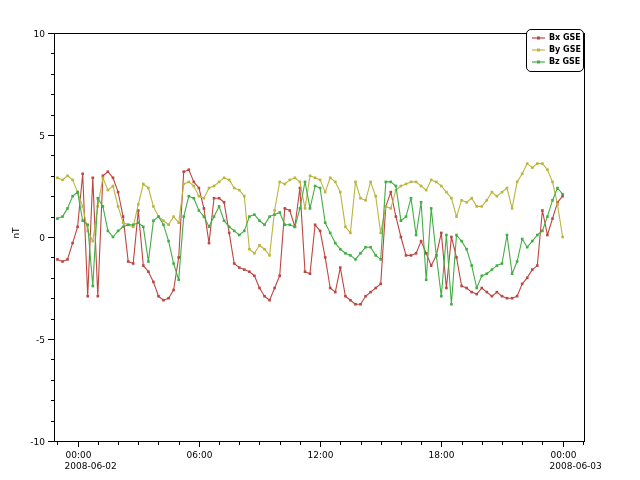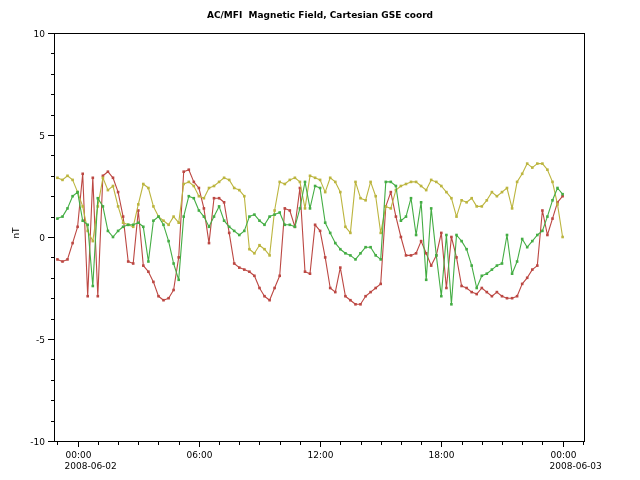--- a/index.html
+++ b/index.html
@@ -23,21 +23,20 @@
     padding:2px 4px 3px 4px;box-sizing:border-box;
   }
   .legend-item{display:flex;align-items:center;height:12px;}
   .legend-item svg{flex:0 0 auto;margin-right:3px;}
   .legend-item .legend-label{font-size:8px;font-weight:bold;color:#000;white-space:pre;line-height:12px;}
 </style>
 </head>
 <body>
 
 <div class="chart-frame">
-  <div class="chart-title">AC/MFI  Magnetic Field, Cartesian GSE coord</div>
 
   <svg class="plot" id="plot-svg" width="640" height="480">
       <rect x="54.5" y="33.5" width="530" height="408" fill="none" stroke="#000" stroke-width="1" shape-rendering="crispEdges"></rect>
       <line x1="48" y1="441.5" x2="54" y2="441.5" stroke="#000" shape-rendering="crispEdges"></line>
       <text x="45" y="444.5" text-anchor="end" class="tick">-10</text>
       <line x1="48" y1="339.5" x2="54" y2="339.5" stroke="#000" shape-rendering="crispEdges"></line>
       <text x="45" y="342.5" text-anchor="end" class="tick">-5</text>
       <line x1="48" y1="237.5" x2="54" y2="237.5" stroke="#000" shape-rendering="crispEdges"></line>
       <text x="45" y="240.5" text-anchor="end" class="tick">0</text>
       <line x1="48" y1="135.5" x2="54" y2="135.5" stroke="#000" shape-rendering="crispEdges"></line>
@@ -397,13 +396,36 @@
       <rect x="536.0" y="233.7" width="2.6" height="2.6" fill="#44ad44"></rect>
       <rect x="541.1" y="229.6" width="2.6" height="2.6" fill="#44ad44"></rect>
       <rect x="546.1" y="215.3" width="2.6" height="2.6" fill="#44ad44"></rect>
       <rect x="551.2" y="199.0" width="2.6" height="2.6" fill="#44ad44"></rect>
       <rect x="556.2" y="186.7" width="2.6" height="2.6" fill="#44ad44"></rect>
       <rect x="561.3" y="192.9" width="2.6" height="2.6" fill="#44ad44"></rect>
     </svg>
 
   <div class="y-axis-label">nT</div>
 
+  <div class="legend">
+    <div class="legend-item">
+      <svg width="15" height="8">
+        <line x1="1" y1="4" x2="14" y2="4" stroke-width="1.2" stroke="#bc4742"></line>
+        <rect x="6" y="2.5" width="3" height="3" fill="#bc4742"></rect>
+      </svg>
+      <span class="legend-label">Bx GSE</span>
+    </div>
+    <div class="legend-item">
+      <svg width="15" height="8">
+        <line x1="1" y1="4" x2="14" y2="4" stroke-width="1.2" stroke="#bcb53f"></line>
+        <rect x="6" y="2.5" width="3" height="3" fill="#bcb53f"></rect>
+      </svg>
+      <span class="legend-label">By GSE</span>
+    </div>
+    <div class="legend-item">
+      <svg width="15" height="8">
+        <line x1="1" y1="4" x2="14" y2="4" stroke-width="1.2" stroke="#44ad44"></line>
+        <rect x="6" y="2.5" width="3" height="3" fill="#44ad44"></rect>
+      </svg>
+      <span class="legend-label">Bz GSE</span>
+    </div>
+  </div>
 </div>
 
 </body></html>

